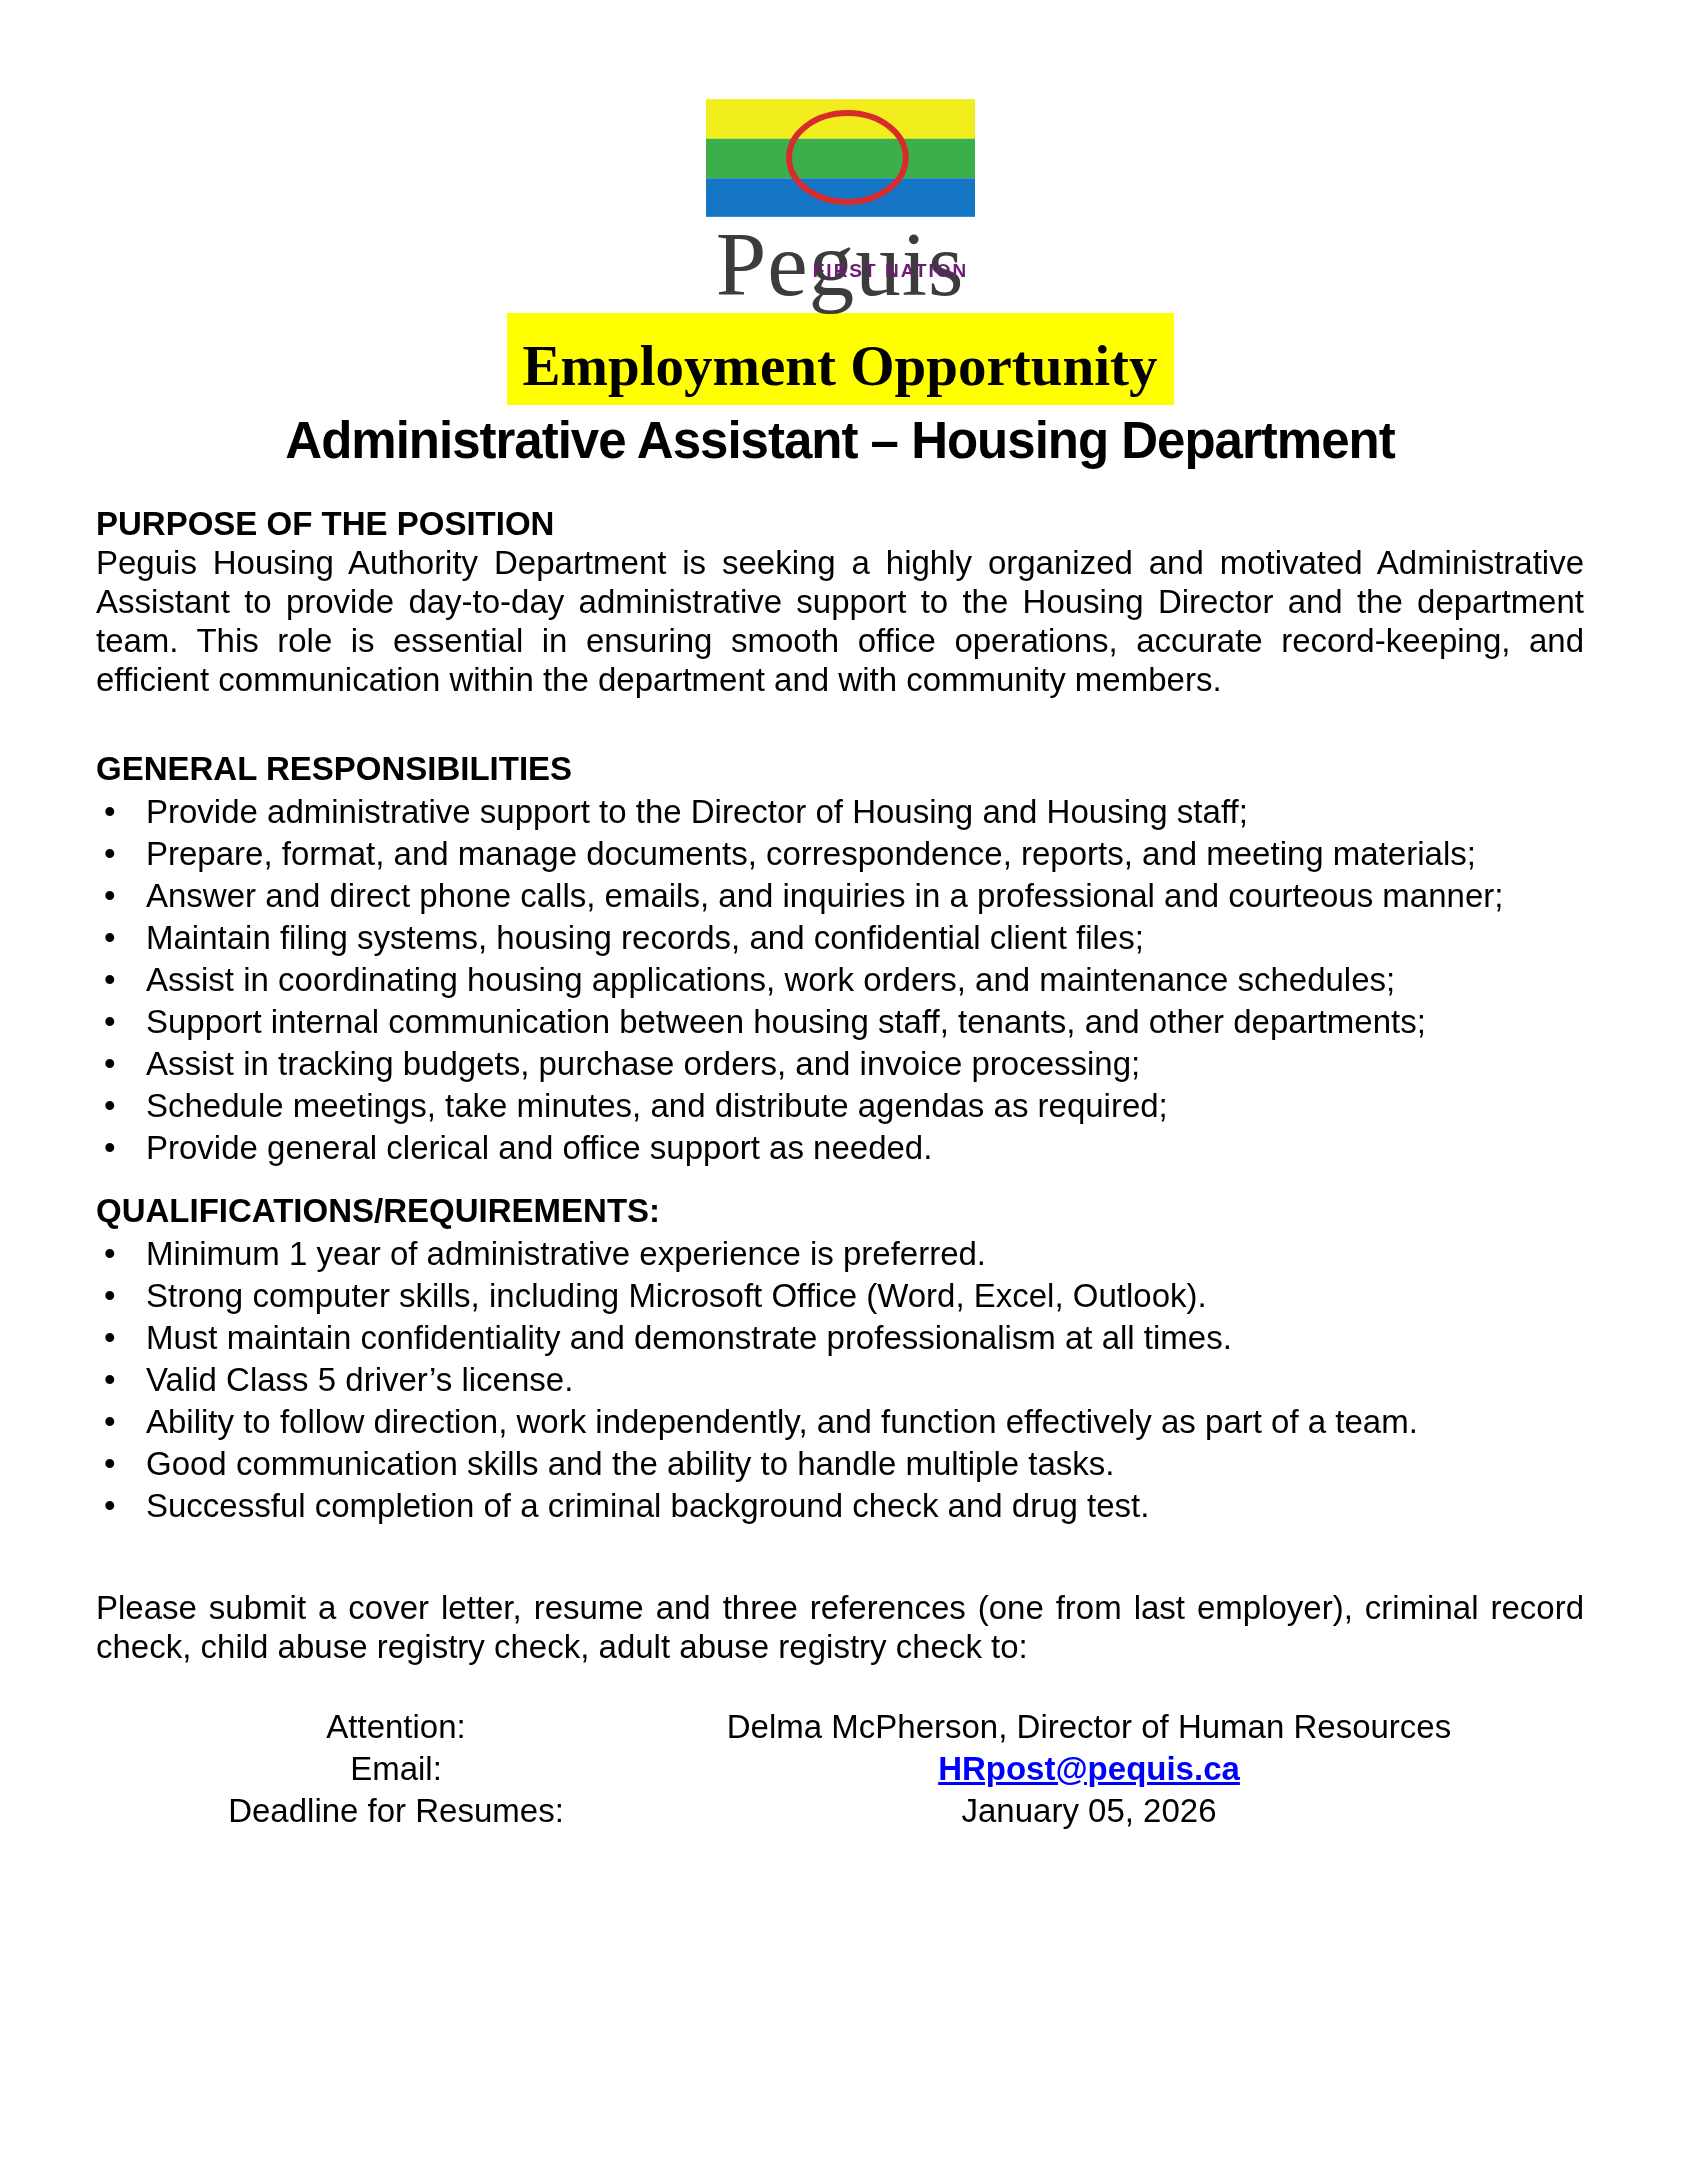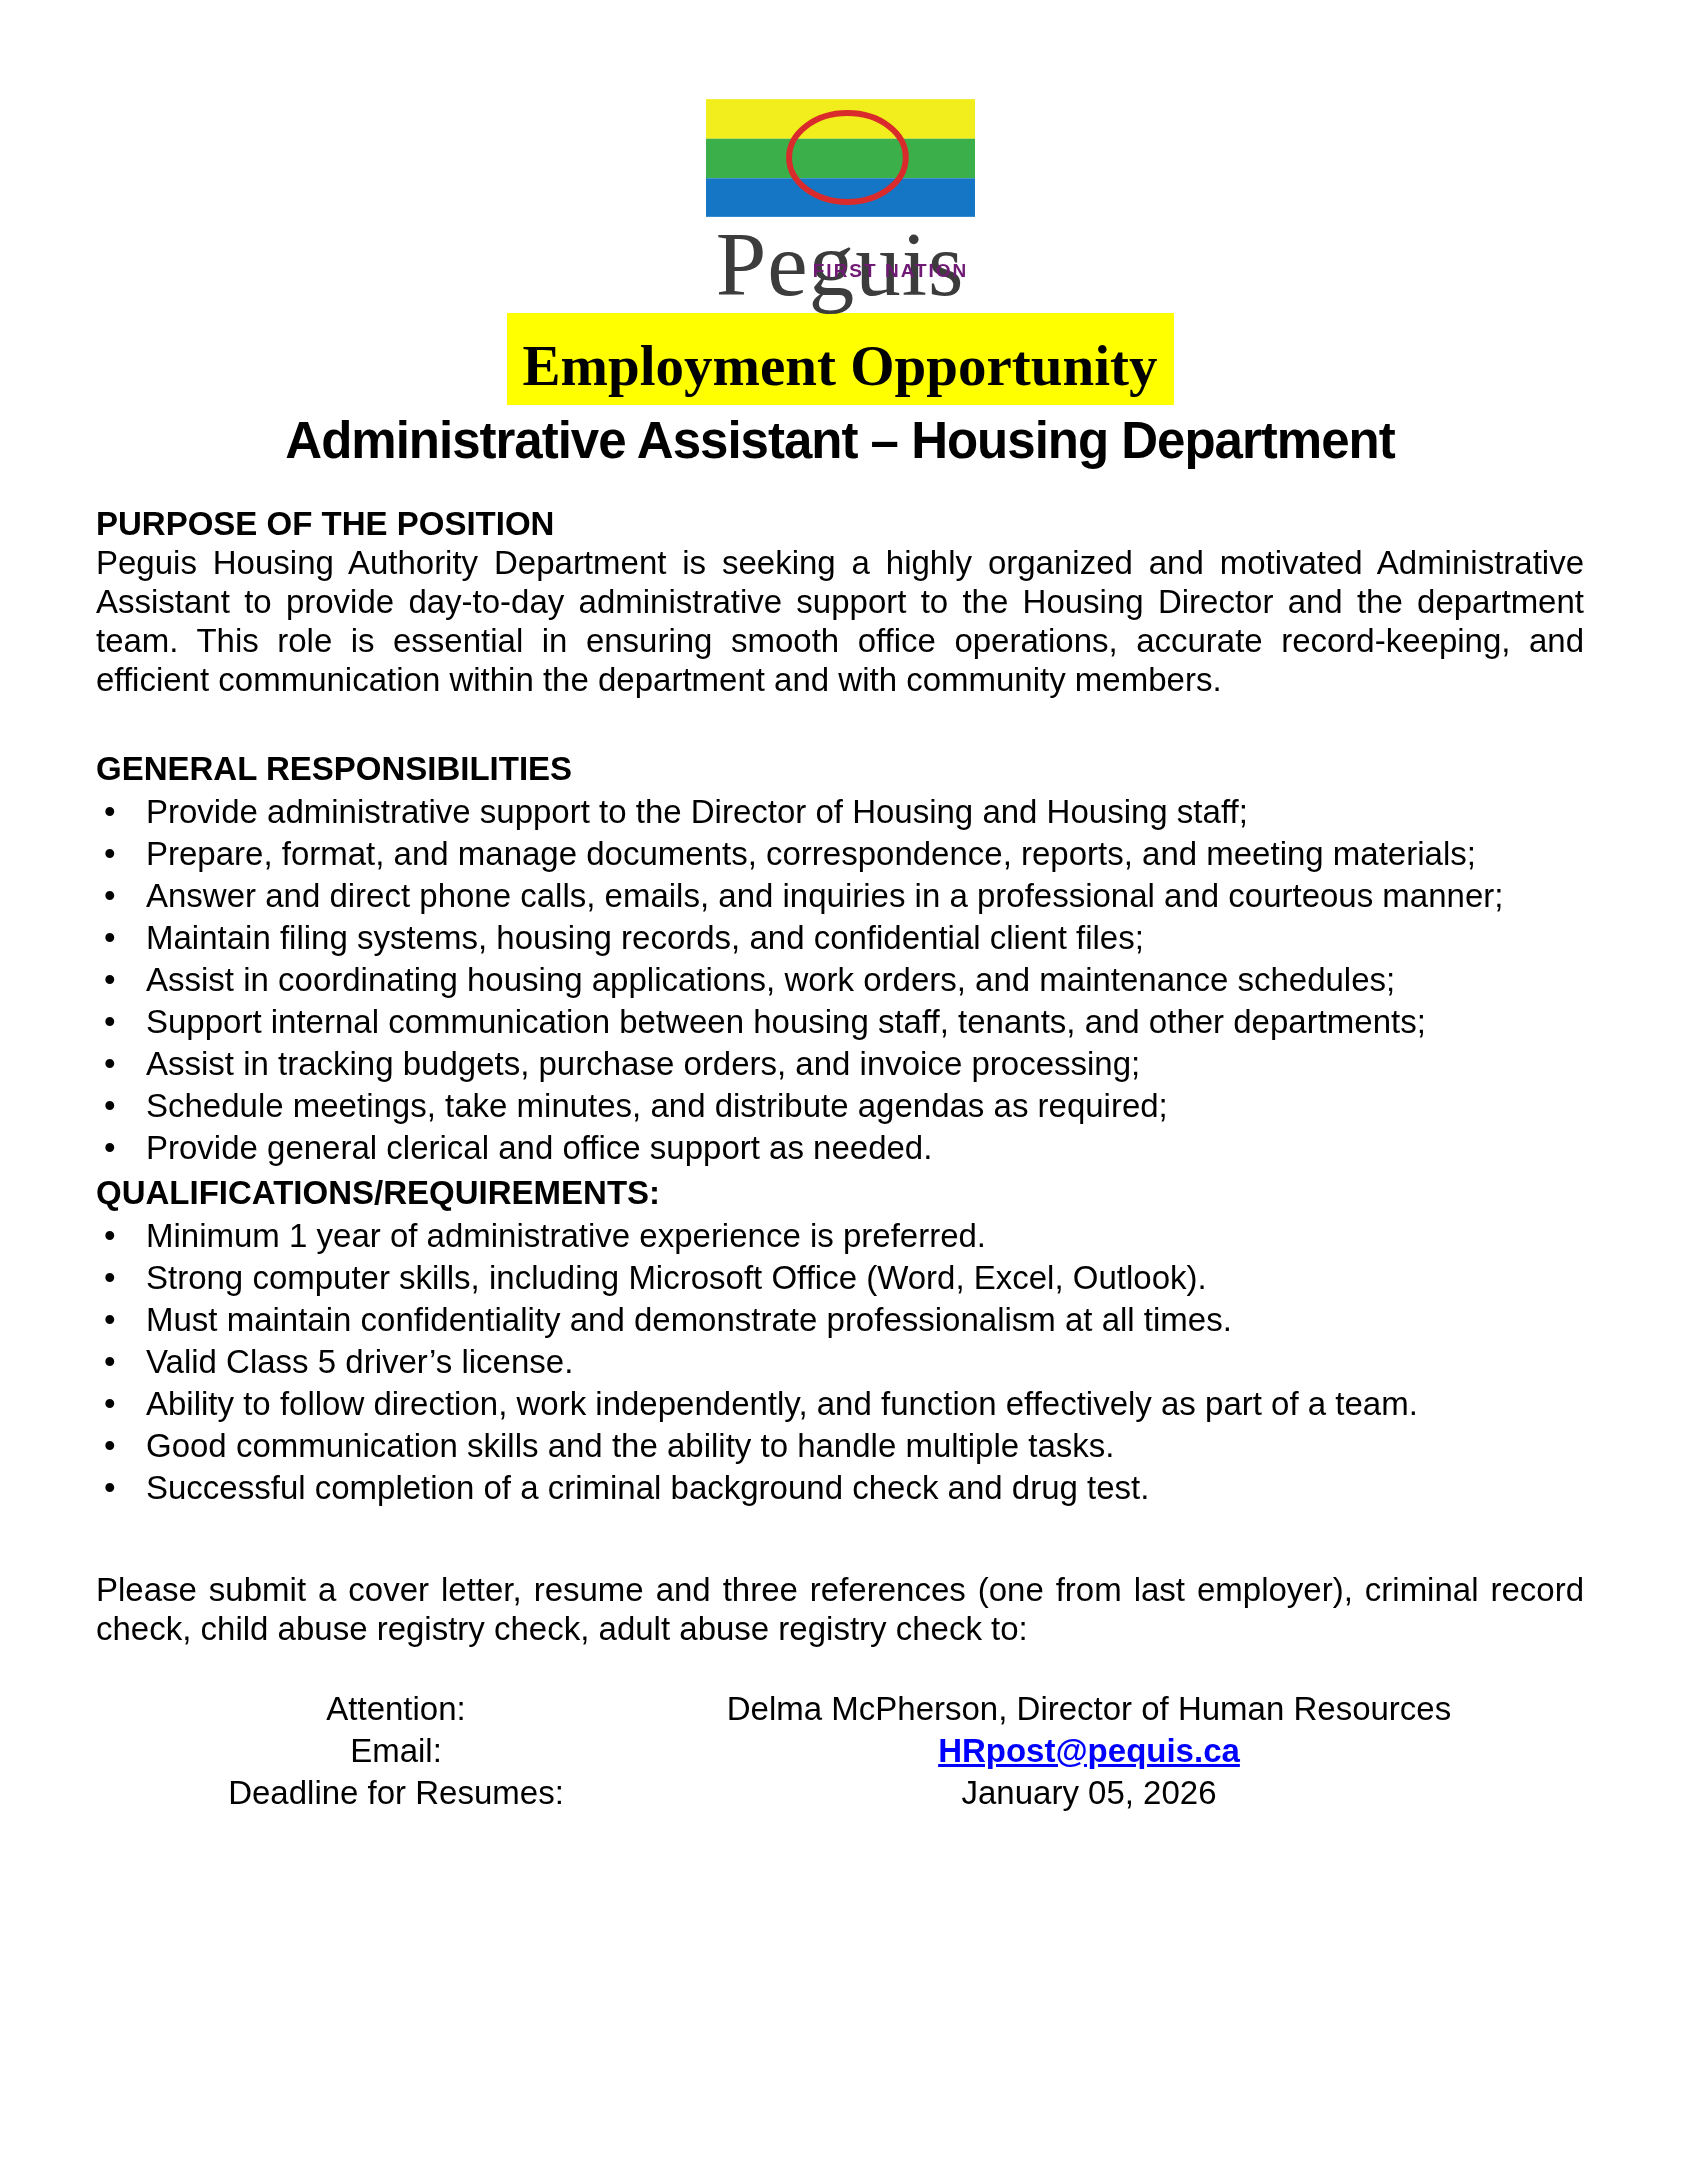--- a/index.html
+++ b/index.html
@@ -64,21 +64,21 @@
 
   
   .section-heading {
     font-weight: bold;
     font-size: 33px;
     line-height: 39px;
     margin: 0;
   }
   .h-purpose { margin-top: 38px; }
   .h-general { margin-top: 50px; }
-  .h-qual    { margin-top: 4px; }
+  .h-qual    { margin-top: 22px; }
   .para {
     font-size: 33px;
     line-height: 39px;
     text-align: justify;
     margin: 0;
   }
   ul.doc-list {
     list-style: none;
     margin: 3px 0 0 0;
     padding: 0;

